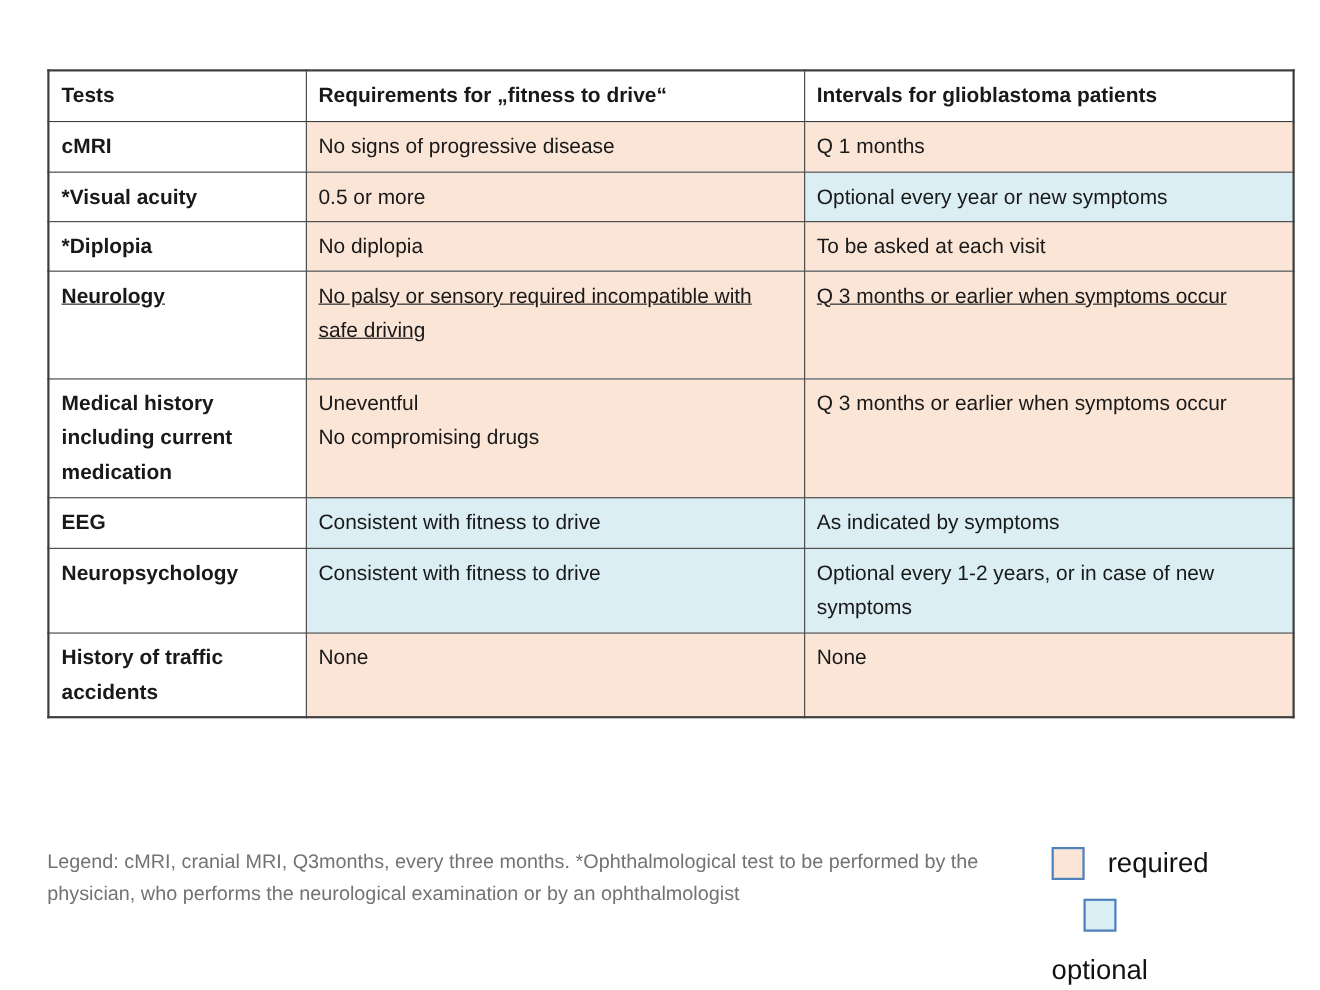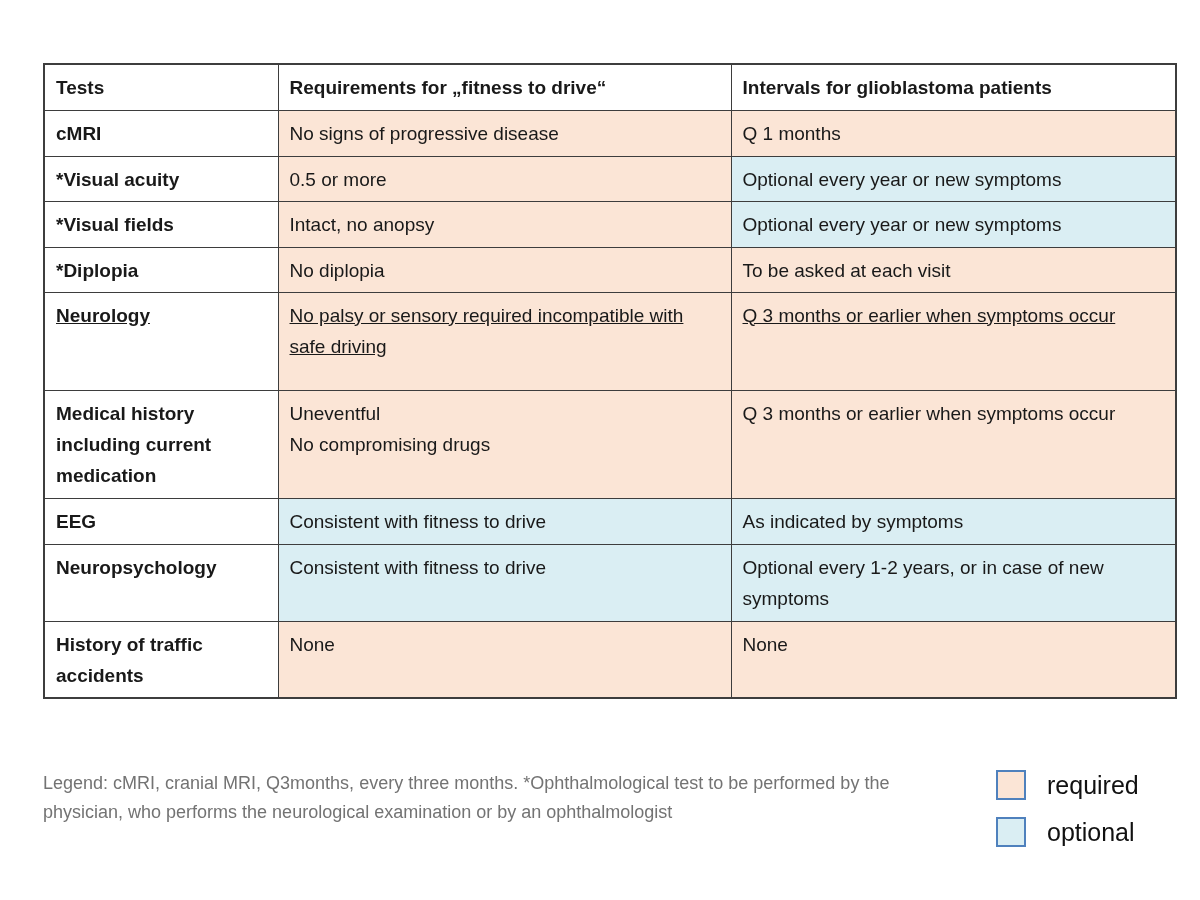--- a/index.html
+++ b/index.html
@@ -52,27 +52,27 @@
     position: absolute;
     left: 43px;
     top: 769px;
     width: 868px;
     font-size: 18px;
     line-height: 29px;
     color: #737373;
   }
   .key-row {
     position: absolute;
-    left: 996px;
+    left: 956px;
     display: flex;
     align-items: center;
     gap: 21px;
   }
   .key-row.first { top: 770px; }
-  .key-row.second { top: 817px; }
+  .key-row.second { top: 817px; flex-direction: column; }
   .swatch {
     display: inline-block;
     width: 30px;
     height: 30px;
     border: 2.5px solid #4f81bd;
     box-sizing: border-box;
   }
   .swatch.req-fill { background: #fbe5d6; }
   .swatch.opt-fill { background: #daeef3; }
   .key-label {
@@ -98,25 +98,20 @@
       <th>Intervals for glioblastoma patients</th>
     </tr>
     <tr class="rh46">
       <td class="test">cMRI</td>
       <td class="req">No signs of progressive disease</td>
       <td class="req">Q 1 months</td>
     </tr>
     <tr class="rh45">
       <td class="test">*Visual acuity</td>
       <td class="req">0.5 or more</td>
-      <td class="opt">Optional every year or new symptoms</td>
-    </tr>
-    <tr class="rh46">
-      <td class="test">*Visual fields</td>
-      <td class="req">Intact, no anopsy</td>
       <td class="opt">Optional every year or new symptoms</td>
     </tr>
     <tr class="rh45">
       <td class="test">*Diplopia</td>
       <td class="req">No diplopia</td>
       <td class="req">To be asked at each visit</td>
     </tr>
     <tr class="rh98">
       <td class="test">Neurology</td>
       <td class="req">No palsy or sensory required incompatible with safe driving</td>

